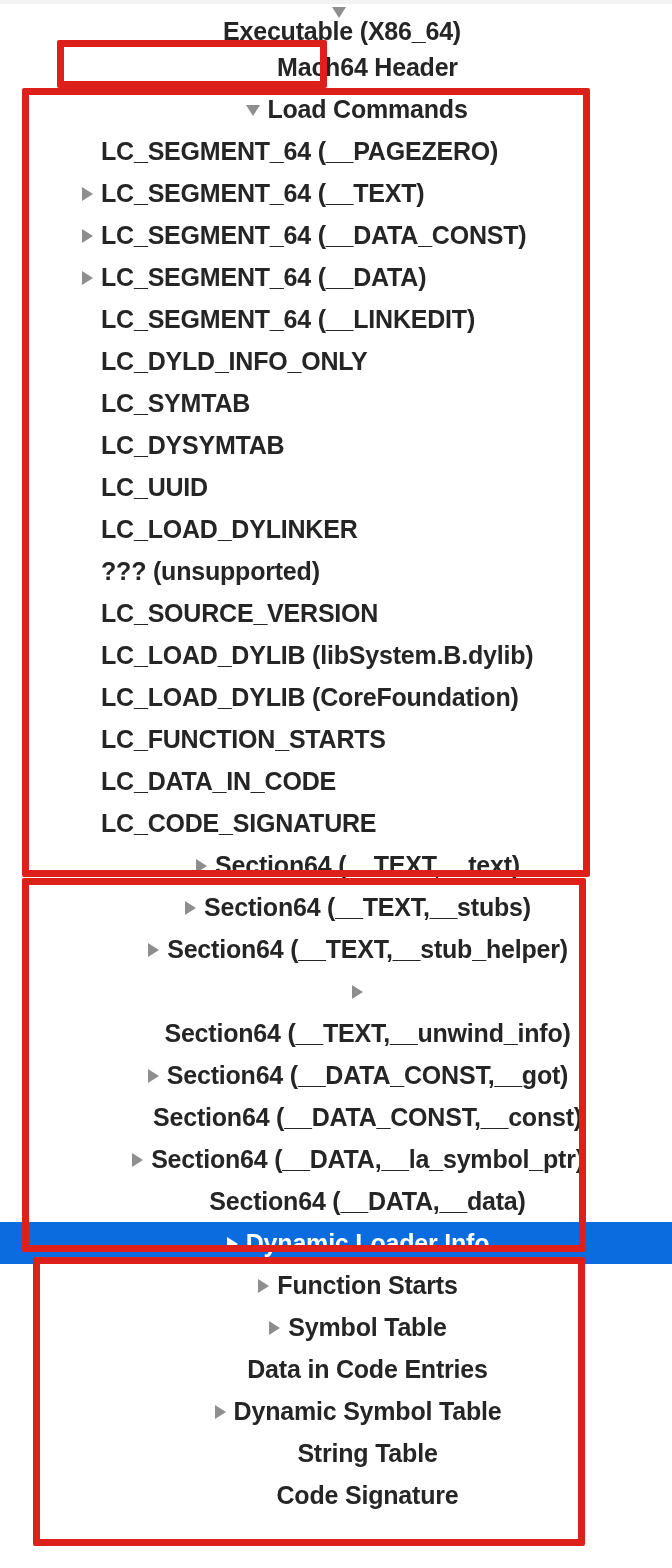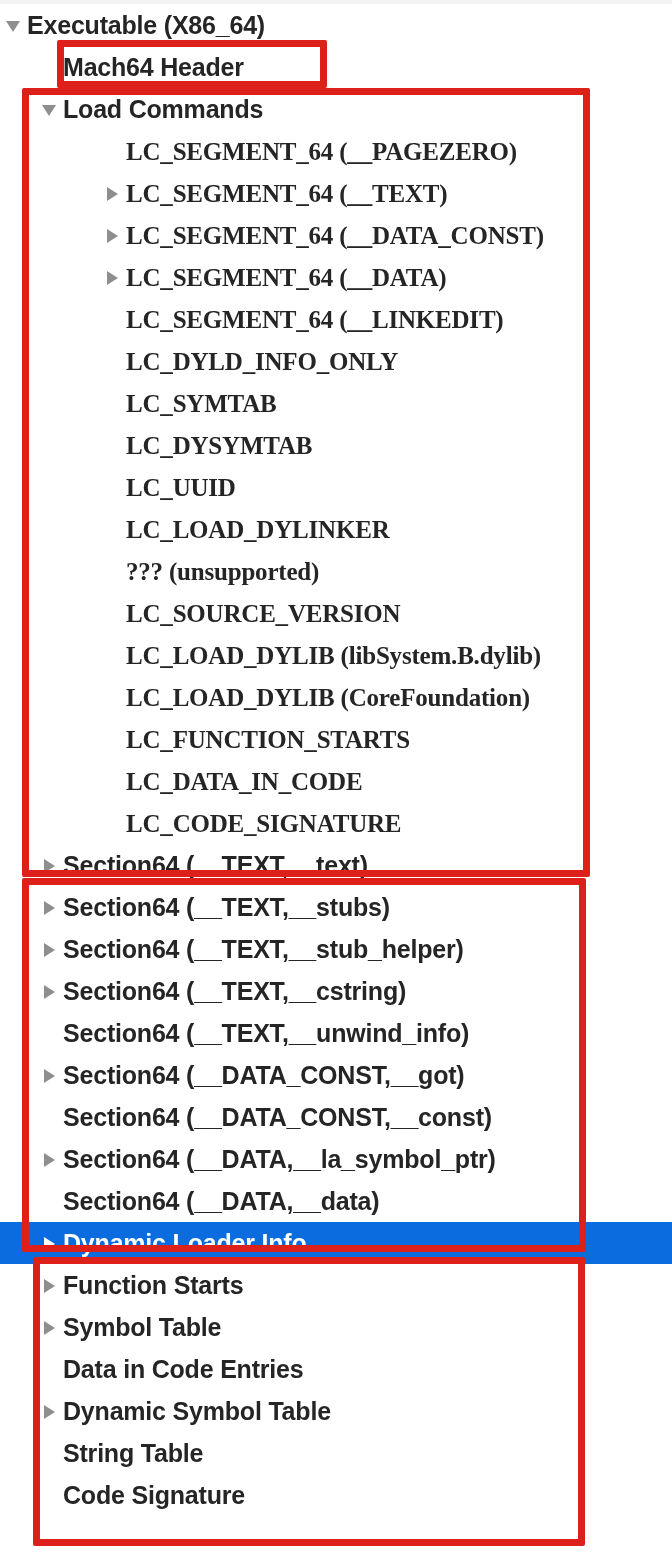--- a/index.html
+++ b/index.html
@@ -85,23 +85,23 @@
     white-space: nowrap;
     letter-spacing: -0.2px;
     margin-left: 6px;
     line-height: 1;
   }
   .row.selected .label {
     color: #ffffff;
   }
 
   
-  .ind0 { padding-left: 6px; }
-  .ind1 { padding-left: 42px; }
-  .ind2 { padding-left: 105px; font-family: Liberation Serif, serif; }
+  .ind0 { padding-left: 6px; flex-direction: column; }
+  .ind1 { padding-left: 42px; justify-content: center; }
+  .ind2 { padding-left: 80px; }
 
   
   .annot {
     position: absolute;
     border: 7px solid #DD2019;
     border-radius: 2px;
     box-sizing: border-box;
     pointer-events: none;
   }
 </style>
@@ -200,21 +200,20 @@
       <div class="row ind1">
         <span class="twisty collapsed"></span>
         <span class="label">Section64 (__TEXT,__stubs)</span>
       </div>
       <div class="row ind1">
         <span class="twisty collapsed"></span>
         <span class="label">Section64 (__TEXT,__stub_helper)</span>
       </div>
       <div class="row ind1">
         <span class="twisty collapsed"></span>
-        <span class="label">Section64 (__TEXT,__cstring)</span>
       </div>
       <div class="row ind1">
         <span class="twisty none"></span>
         <span class="label">Section64 (__TEXT,__unwind_info)</span>
       </div>
       <div class="row ind1">
         <span class="twisty collapsed"></span>
         <span class="label">Section64 (__DATA_CONST,__got)</span>
       </div>
       <div class="row ind1">

